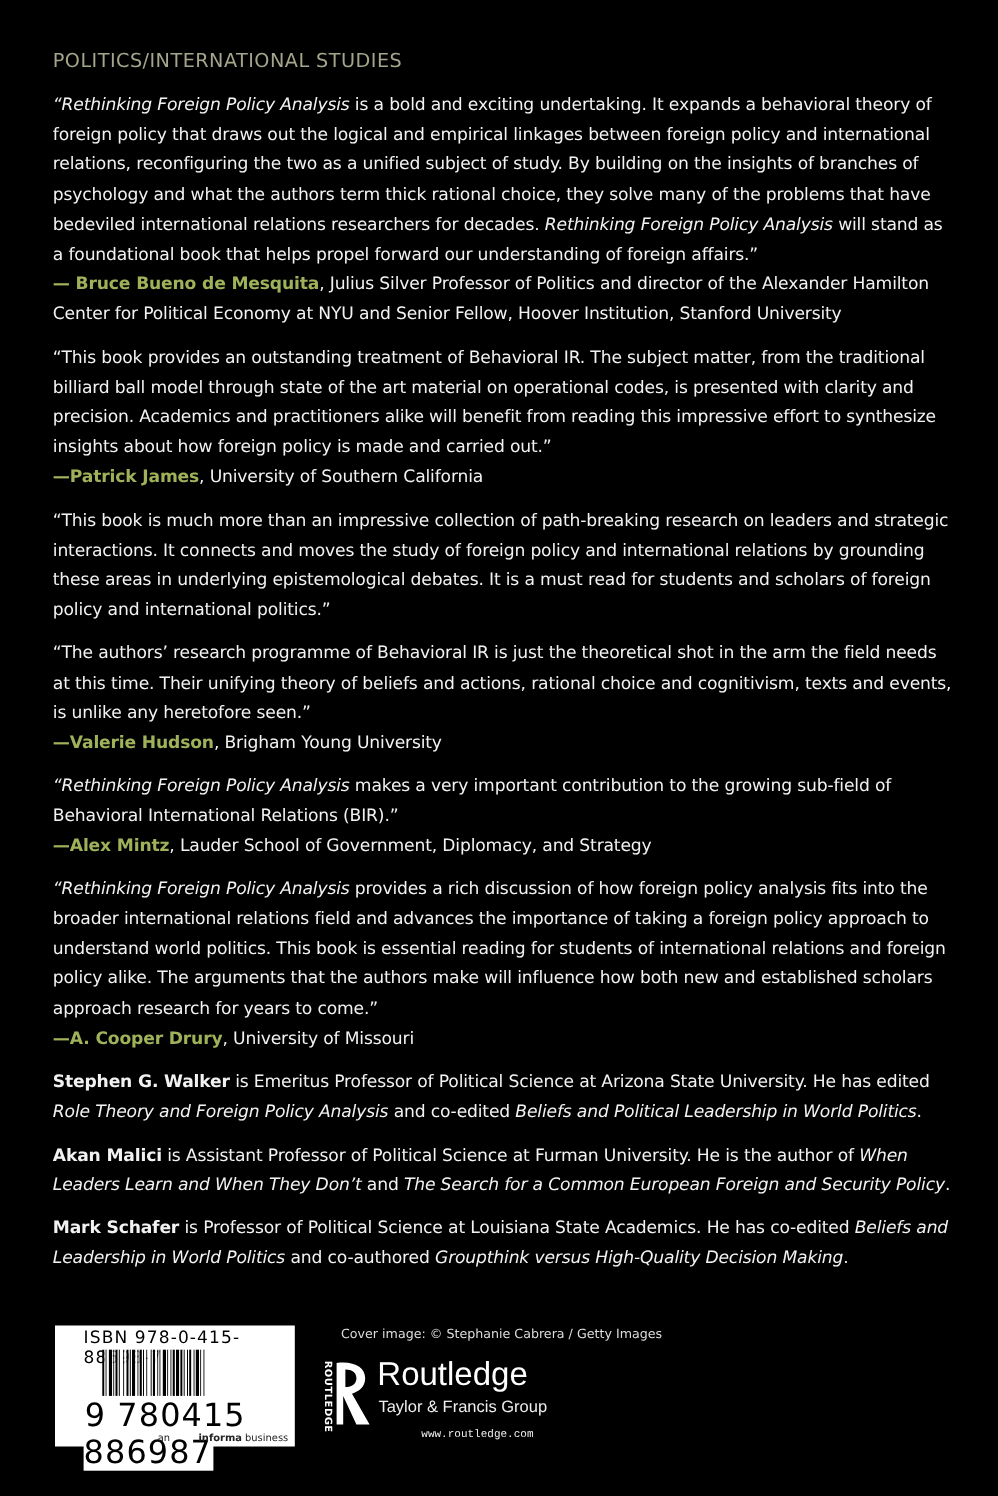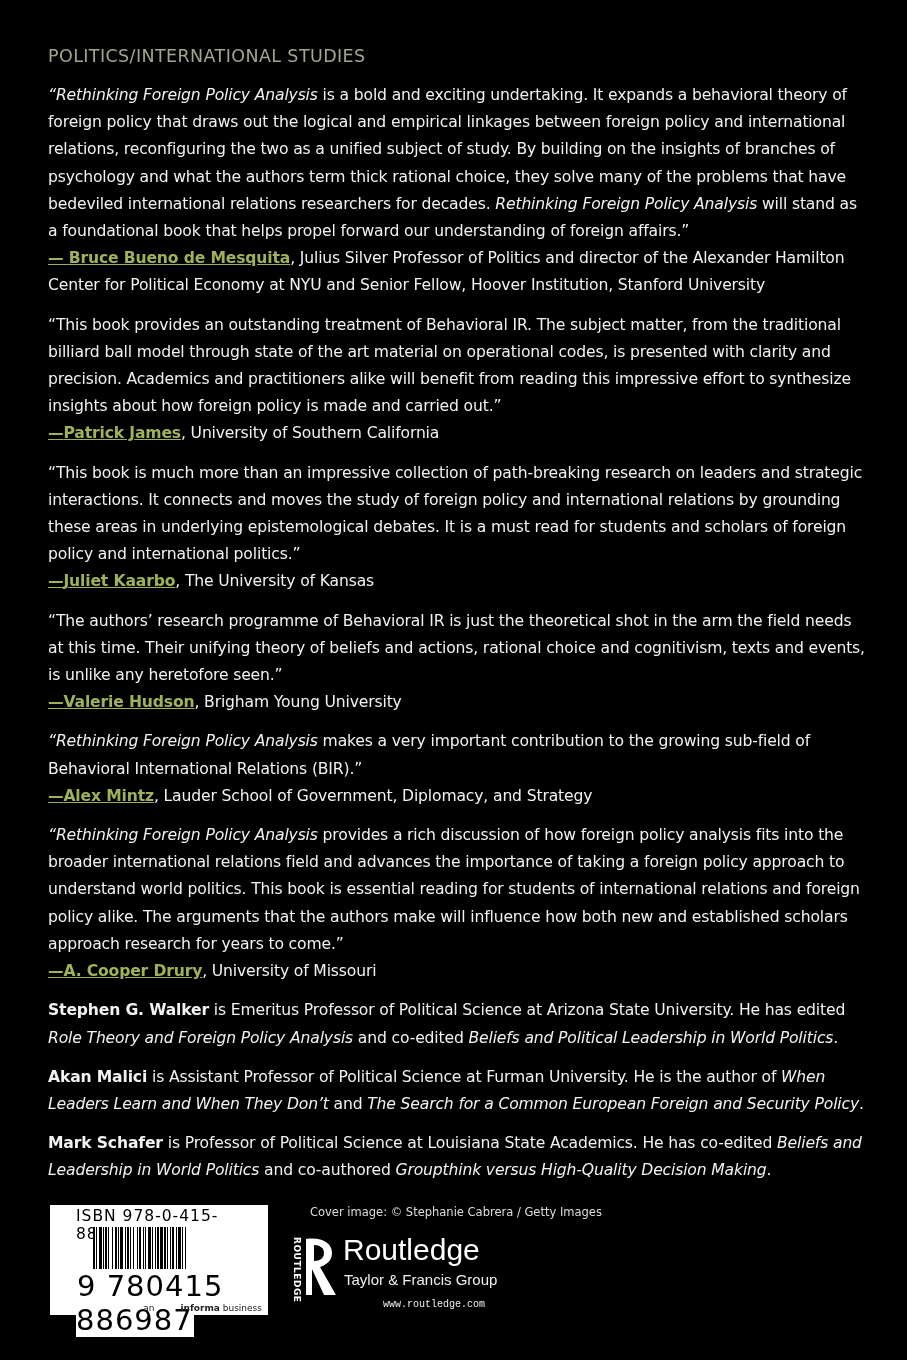--- a/index.html
+++ b/index.html
@@ -5,21 +5,21 @@
     html, body { margin: 0; padding: 0; }
     body {
       width: 907px; height: 1360px; background: #000; color: #f2f2f2;
       font-family: "DejaVu Sans", sans-serif; position: relative; overflow: hidden;
     }
     .page { position: absolute; left: 48px; top: 44px; width: 820px; }
     .category { color: #a5a58c; font-size: 17.5px; letter-spacing: 0.4px; margin: 0 0 14px 0; line-height: 24px; }
     .block { font-size: 15.6px; line-height: 27.2px; letter-spacing: -0.15px; margin: 0; }
     .quote-block { margin-bottom: 12px; }
     .attr { font-size: 15.6px; line-height: 27.2px; letter-spacing: -0.15px; }
-    .attr .name { color: #9fb25a; font-weight: bold; text-decoration: underline; }
+    .attr .name { color: #9fb25a; font-weight: bold; }
     em { font-style: italic; }
     .bio { margin-bottom: 12px; }
     .bio .bname { font-weight: bold; }
     .footer { position: absolute; left: 48px; top: 1205px; width: 820px; height: 110px; }
     .barcode-box { position: absolute; left: 2px; top: 0; width: 218px; height: 110px; background: #fff; color: #000; }
     .isbn { position: absolute; left: 26px; top: 2px; font-size: 15.5px; letter-spacing: 1px; }
     .bars { position: absolute; left: 43px; top: 22px; width: 175px; height: 62px; display: flex; align-items: stretch; }
     .bars span { background: #000; height: 100%; display: block; }
     .ean { position: absolute; left: 26px; top: 64px; font-size: 29px; letter-spacing: 1px; background: transparent; }
     .informa { position: absolute; right: 6px; bottom: 2px; font-size: 9px; color: #222; }
@@ -41,21 +41,20 @@
       <div class="quote-block">
         <p class="block"><em>“Rethinking Foreign Policy Analysis</em><span> is a bold and exciting undertaking. It expands a behavioral theory of foreign policy that draws out the logical and empirical linkages between foreign policy and international relations, reconfiguring the two as a unified subject of study. By building on the insights of branches of psychology and what the authors term thick rational choice, they solve many of the problems that have bedeviled international relations researchers for decades. </span><em>Rethinking Foreign Policy Analysis</em><span> will stand as a foundational book that helps propel forward our understanding of foreign affairs.”</span></p>
         <div class="attr"><span class="name"><span>— </span><span>Bruce Bueno de Mesquita</span></span><span>, Julius Silver Professor of Politics and director of the Alexander Hamilton Center for Political Economy at NYU and Senior Fellow, Hoover Institution, Stanford University</span></div>
       </div>
       <div class="quote-block">
         <p class="block"><span>“This book provides an outstanding treatment of Behavioral IR. The subject matter, from the traditional billiard ball model through state of the art material on operational codes, is presented with clarity and precision. Academics and practitioners alike will benefit from reading this impressive effort to synthesize insights about how foreign policy is made and carried out.”</span></p>
         <div class="attr"><span class="name"><span>—</span><span>Patrick James</span></span><span>, University of Southern California</span></div>
       </div>
       <div class="quote-block">
         <p class="block"><span>“This book is much more than an impressive collection of path-breaking research on leaders and strategic interactions. It connects and moves the study of foreign policy and international relations by grounding these areas in underlying epistemological debates. It is a must read for students and scholars of foreign policy and international politics.”</span></p>
-        <div class="attr"><span class="name"><span>—</span><span>Juliet Kaarbo</span></span><span>, The University of Kansas</span></div>
       </div>
       <div class="quote-block">
         <p class="block"><span>“The authors’ research programme of Behavioral IR is just the theoretical shot in the arm the field needs at this time. Their unifying theory of beliefs and actions, rational choice and cognitivism, texts and events, is unlike any heretofore seen.”</span></p>
         <div class="attr"><span class="name"><span>—</span><span>Valerie Hudson</span></span><span>, Brigham Young University</span></div>
       </div>
       <div class="quote-block">
         <p class="block"><em>“Rethinking Foreign Policy Analysis</em><span> makes a very important contribution to the growing sub-field of Behavioral International Relations (BIR).”</span></p>
         <div class="attr"><span class="name"><span>—</span><span>Alex Mintz</span></span><span>, Lauder School of Government, Diplomacy, and Strategy</span></div>
       </div>
       <div class="quote-block">

